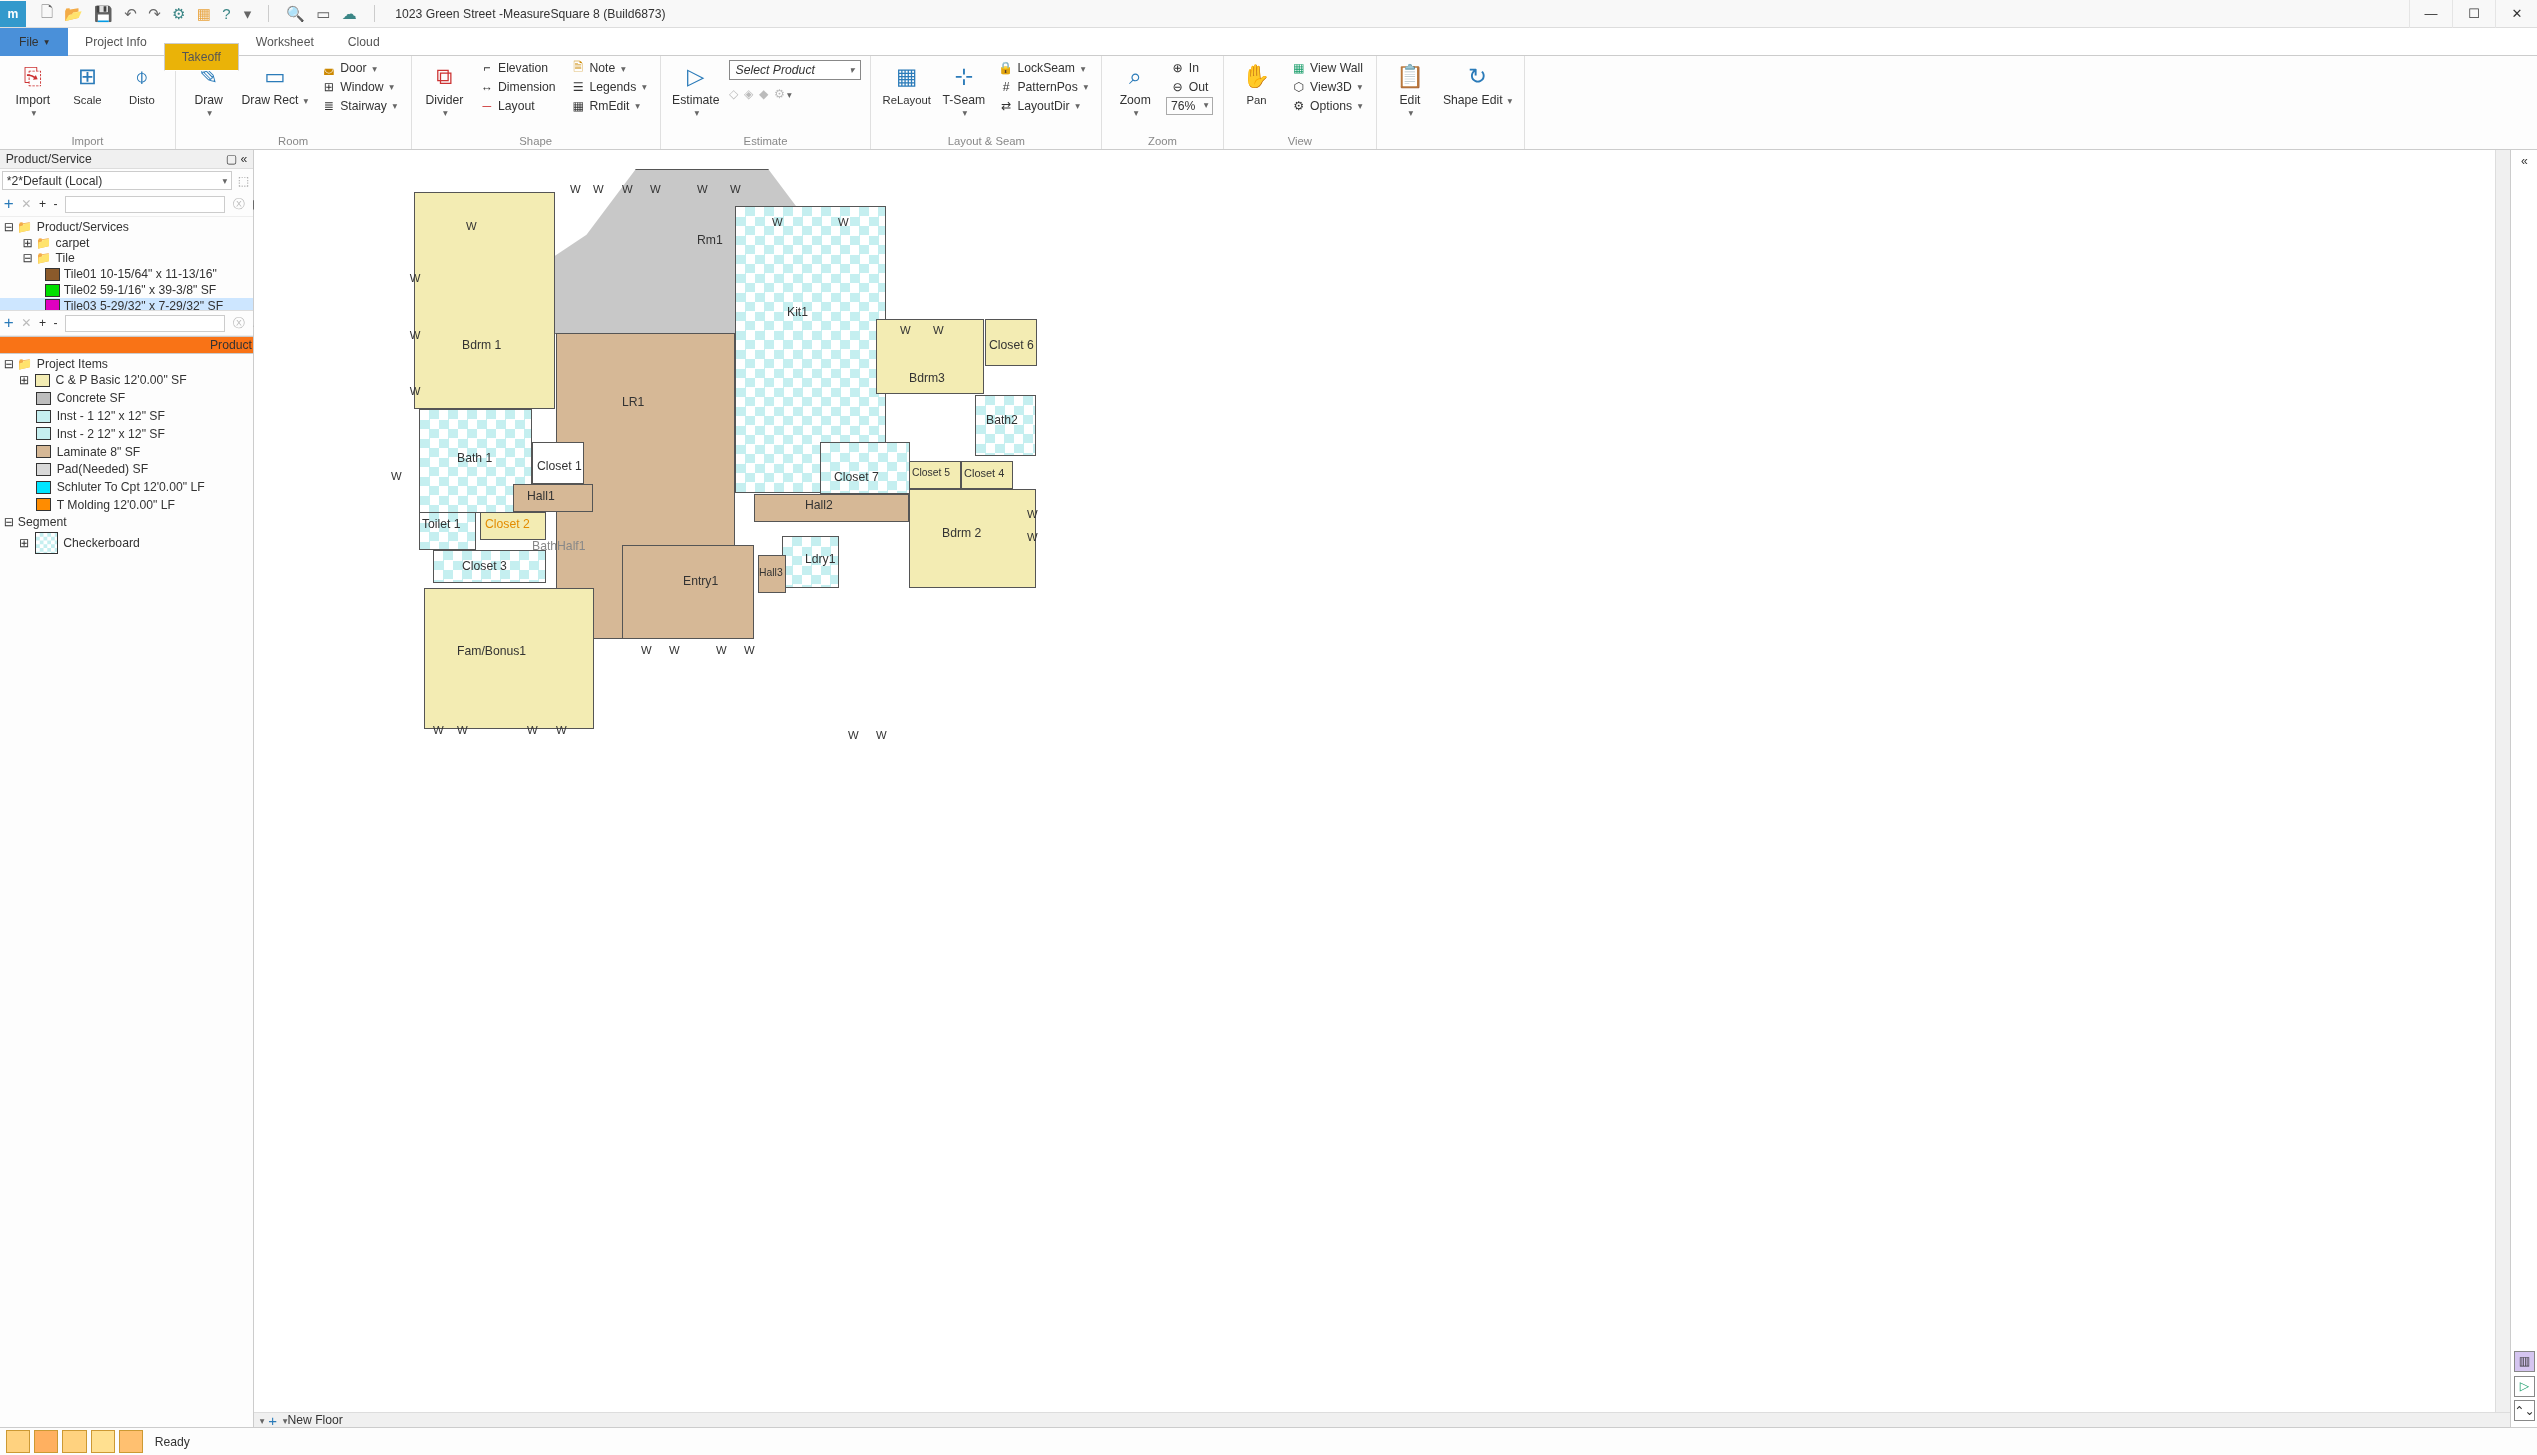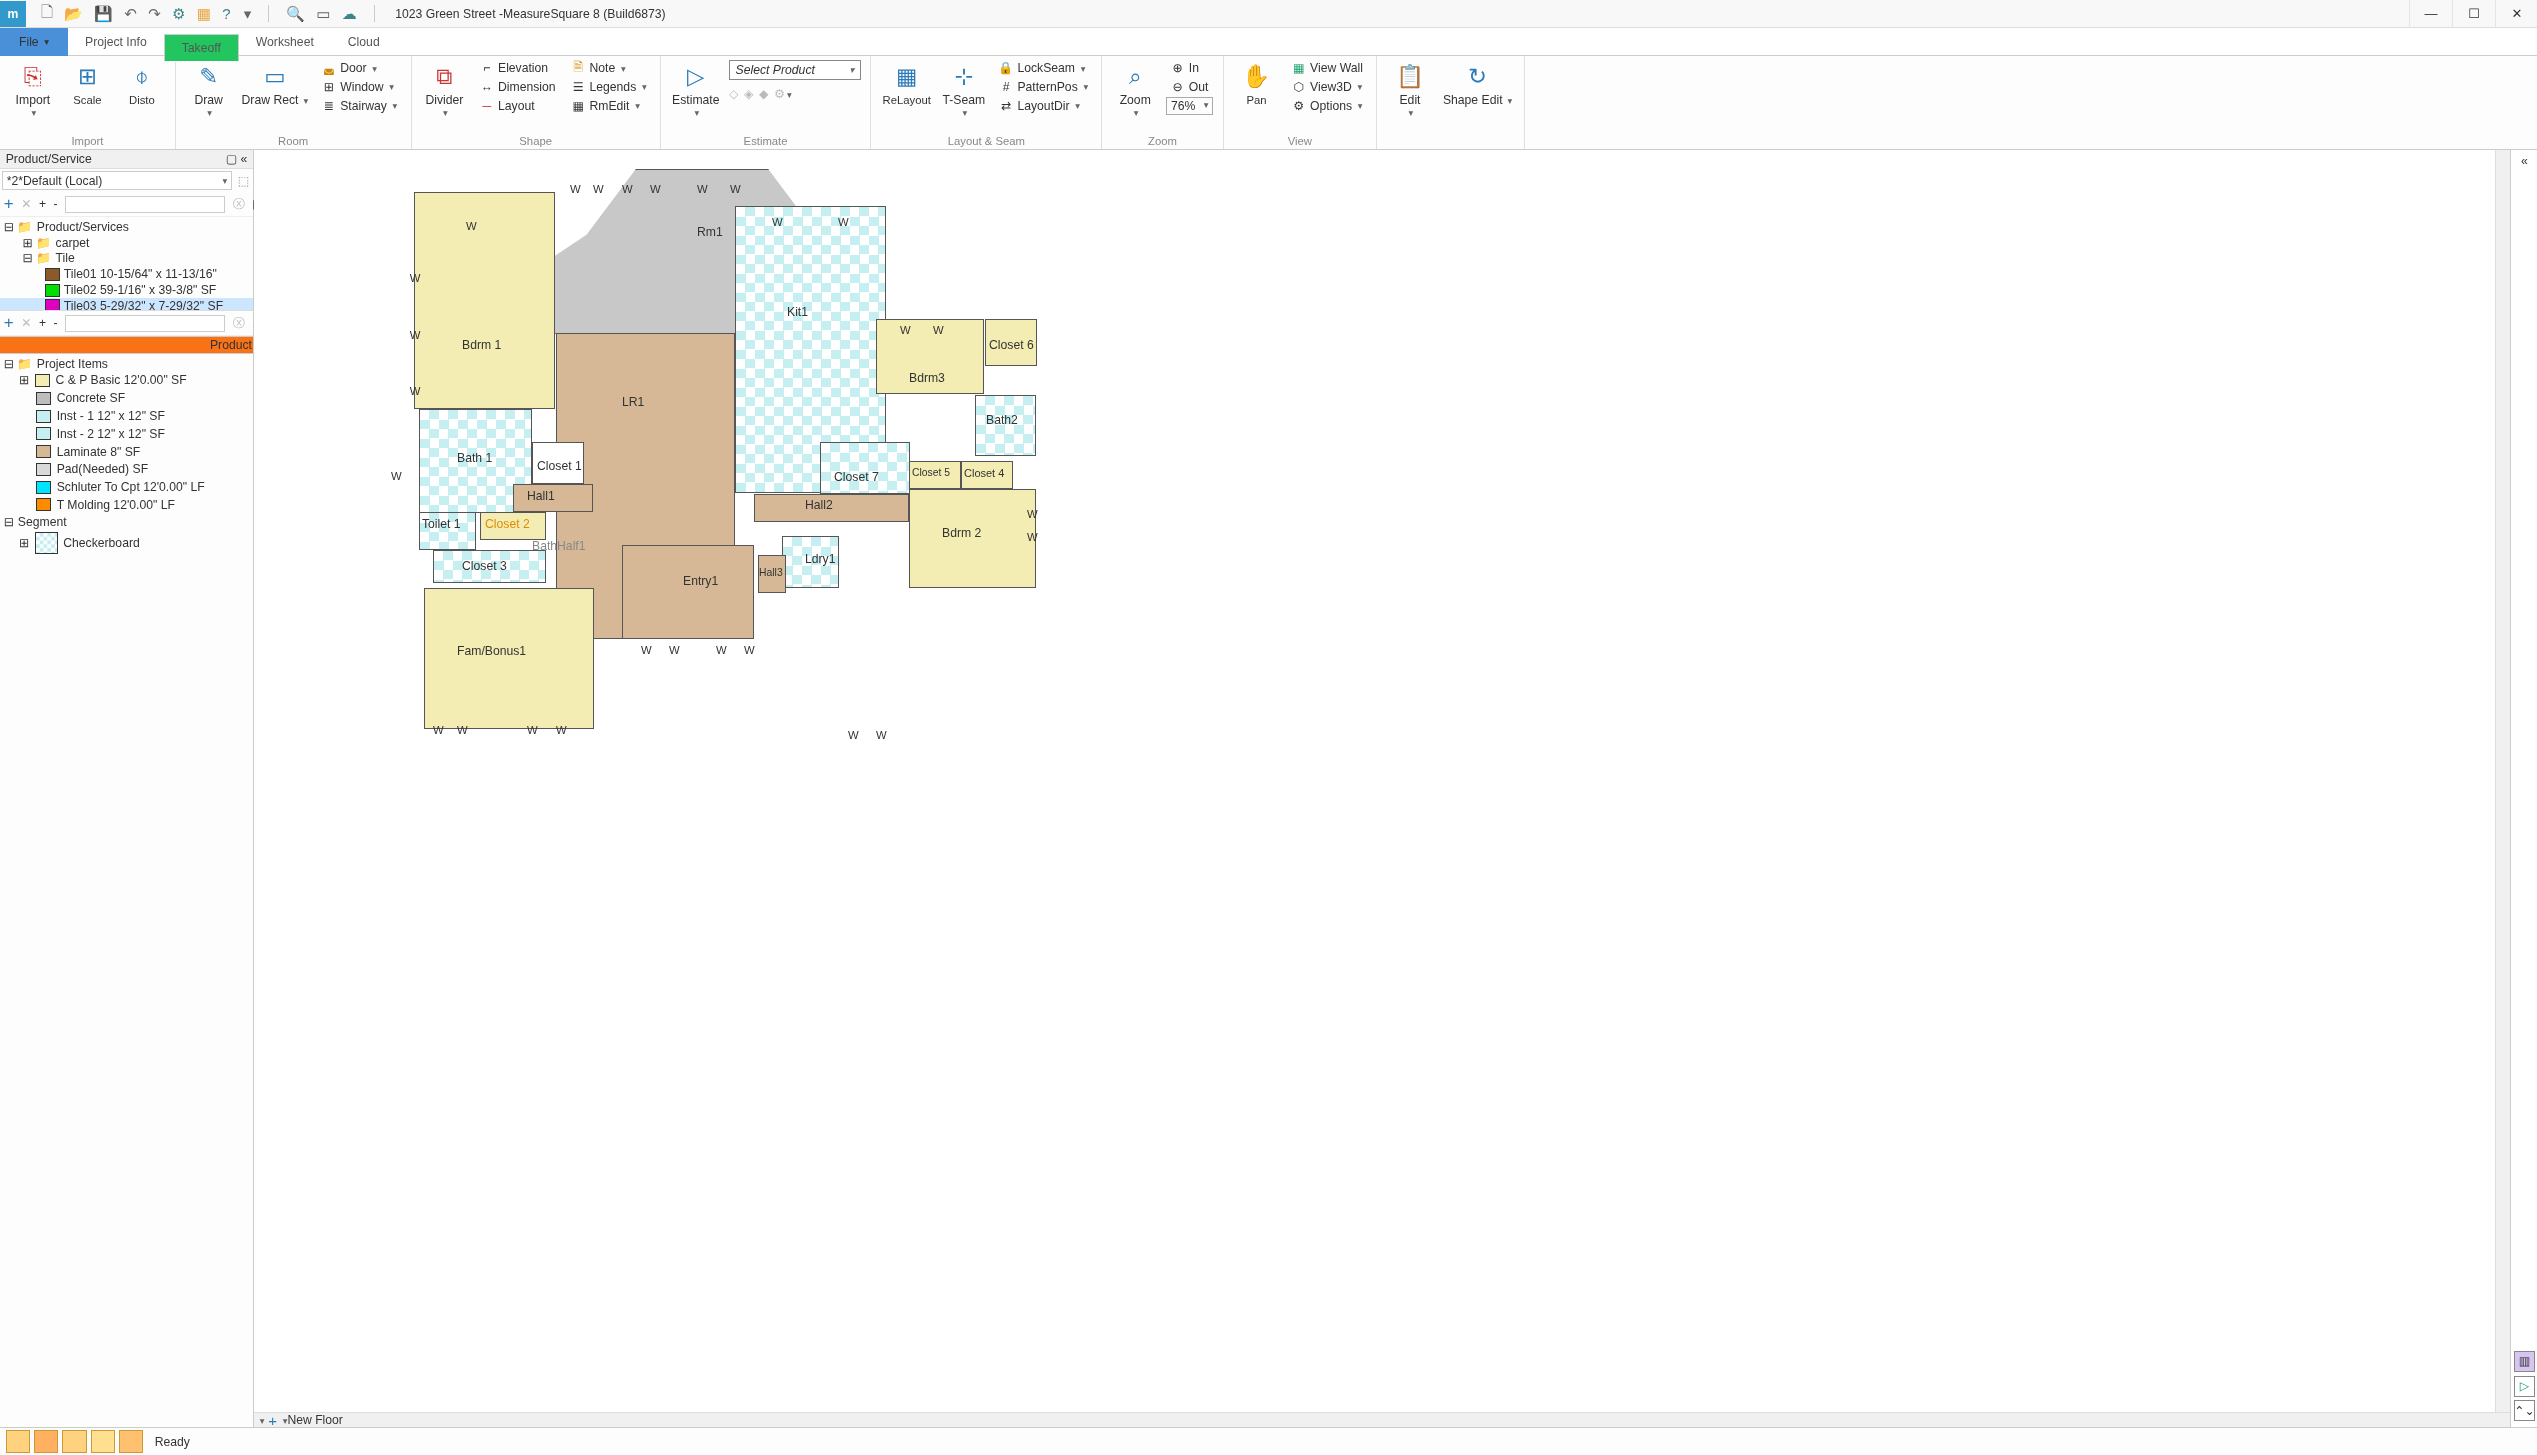--- a/index.html
+++ b/index.html
@@ -8,21 +8,21 @@
 .titlebar .logo{width:26px;height:26px;background:#3399cc;display:flex;align-items:center;justify-content:center;color:#fff;font-weight:bold;margin-right:7.5px}
 .titlebar .qat{display:flex;gap:11.3px;align-items:center;padding:0 7.5px}
 .titlebar .qat span{color:#666;font-size:15px}
 .titlebar .sep{width:0.9px;height:17px;background:#ccc;margin:0 5.7px}
 .titlebar .title{margin-left:7.5px}
 .titlebar .winbtns{margin-left:auto;display:flex}
 .titlebar .winbtns div{width:43px;height:28px;display:flex;align-items:center;justify-content:center;font-size:13px;border-left:0.9px solid #e5e5e5}
 .tabs{height:28px;display:flex;align-items:center;border-bottom:0.9px solid #ccc;background:#fff}
 .tabs .filebtn{background:#4a90d9;color:#fff;padding:4.7px 19px;height:28px;display:flex;align-items:center;gap:5.7px}
 .tabs .tab{padding:4.7px 17px;height:28px;display:flex;align-items:center;color:#555}
-.tabs .tab.active{border:0.9px solid #ccc;border-bottom-color:#fff;background:#22c55e;position:relative;top:6px}
+.tabs .tab.active{border:0.9px solid #ccc;border-bottom-color:#fff;background:#eab308;position:relative;top:15px}
 .ribbon{height:94px;display:flex;border-bottom:0.9px solid #ccc;background:#fdfdfd}
 .group{border-right:0.9px solid #e0e0e0;padding:3.8px 9.4px 0 9.4px;display:flex;flex-direction:column;justify-content:space-between}
 .group-label{text-align:center;font-size:11.3px;color:#888;padding-bottom:1.9px}
 .group-body{flex:1;display:flex;align-items:flex-start;gap:7.5px}
 .bigbtn{display:flex;flex-direction:column;align-items:center;gap:1.9px;min-width:47px;padding:1.9px}
 .bigbtn .ic{width:30px;height:30px;display:flex;align-items:center;justify-content:center;font-size:22.6px;color:#2b7bb9}
 .bigbtn .lbl{text-align:center;font-size:11.3px;line-height:12.2px}
 .smallbtn{display:flex;align-items:center;gap:3.8px;padding:0.9px 3.8px;font-size:11.3px}
 .smallbtn .ic{width:15px;height:15px;display:inline-flex;align-items:center;justify-content:center;font-size:12.2px}
 .vstack{display:flex;flex-direction:column;gap:1.9px}
@@ -414,21 +414,21 @@
           <span class="sw" style="background:repeating-conic-gradient(#c5eff0 0 25%,#fff 0 50%) 0 0/7.5px 7.5px;width:22.6px;height:22.6px"></span>
           <span>Checkerboard</span>
         </div>
     </div>
   </div>
 
   <div class="canvas">
     <div class="floorplan">
 
       <div class="room r-gry" style="left:132px;top:9.4px;width:330px;height:165px;clip-path:polygon(15% 40%,30% 0,70% 0,85% 40%,85% 100%,0 100%,0 60%)"></div>
-      <div class="rlabel" style="left:292px;top:66px">Rm1</div>
+      <div class="rlabel" style="left:292px;top:74px">Rm1</div>
 
       <div class="room r-yel" style="left:9.4px;top:33px;width:141px;height:217px"></div>
       <div class="rlabel" style="left:57px;top:179px">Bdrm 1</div>
 
       <div class="room r-chk" style="left:330px;top:47px;width:151px;height:287px"></div>
       <div class="rlabel" style="left:382px;top:146px">Kit1</div>
 
       <div class="room r-tan" style="left:151px;top:174px;width:179px;height:306px"></div>
       <div class="rlabel" style="left:217px;top:236px">LR1</div>
 

